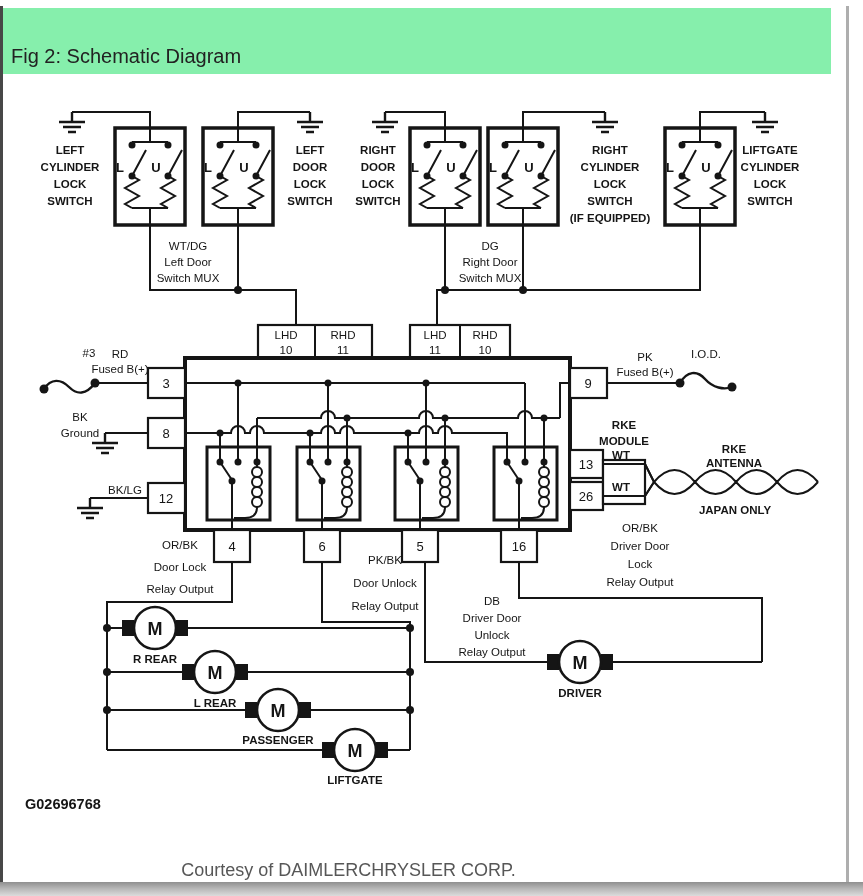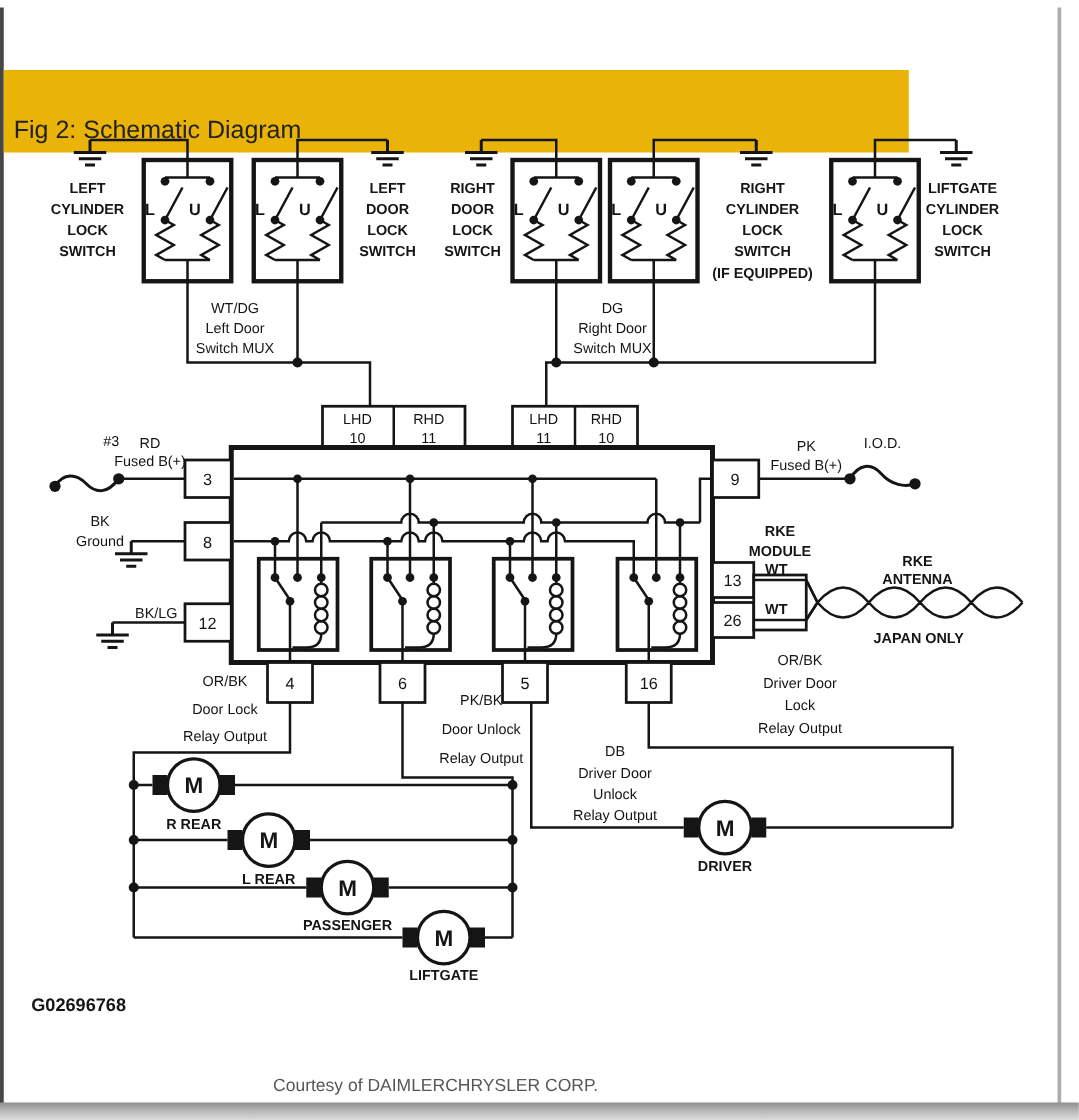--- a/index.html
+++ b/index.html
@@ -1,27 +1,27 @@
 <!DOCTYPE html>
 <html><head>
 <meta charset="utf-8">
 <style>
   html,body{margin:0;padding:0;background:#ffffff;}
   body{width:863px;height:896px;position:relative;overflow:hidden;
        font-family:"Liberation Sans",sans-serif;color:#1c1c1c;}
   .edge-left{position:absolute;left:0;top:6px;width:3px;height:878px;background:#474747;}
   .edge-right{position:absolute;left:846px;top:6px;width:3px;height:878px;background:#aeaeae;}
-  .titlebar{position:absolute;left:3px;top:8px;width:724px;height:66px;background:#eab308;
+  .titlebar{position:absolute;left:3px;top:8px;width:828px;height:66px;background:#86efac;
             display:flex;align-items:flex-end;padding:0 0 6px 8px;box-sizing:border-box;
-            font-size:20px;color:#222;margin-top:48px;}
+            font-size:20px;color:#222;}
   .titlebar .hl{background:#ffff00;padding:1px 5px;margin-left:6px;}
   .bottombar{position:absolute;left:0;top:882px;width:863px;height:14px;
              background:linear-gradient(180deg,#8f8f8f 0%,#b5b5b5 45%,#dcdcdc 100%);}
   .courtesy{position:absolute;left:0;top:860px;width:697px;text-align:center;
-            font-size:14px;color:#575757;}
+            font-size:18px;color:#575757;}
   svg{position:absolute;left:0;top:0;}
   svg text{fill:#151515;font-family:"Liberation Sans",sans-serif;}
   .lblb{font-size:11.5px;font-weight:bold;text-anchor:middle;}
   .lbl{font-size:11.5px;text-anchor:middle;}
   .pin{font-size:13px;text-anchor:middle;}
   .lu{font-size:13px;font-weight:bold;text-anchor:middle;}
   .msym{font-size:18px;font-weight:bold;text-anchor:middle;}
   .gid{font-size:14.5px;font-weight:bold;text-anchor:start;}
   .wire{stroke:#151515;stroke-width:2;fill:none;}
   .wire25{stroke:#151515;stroke-width:2.4;fill:none;}

